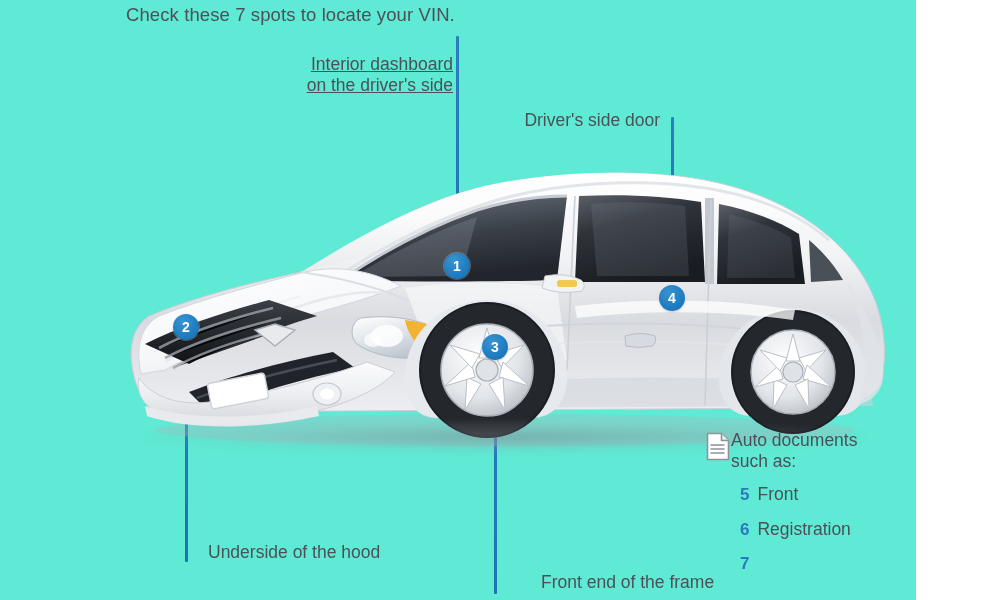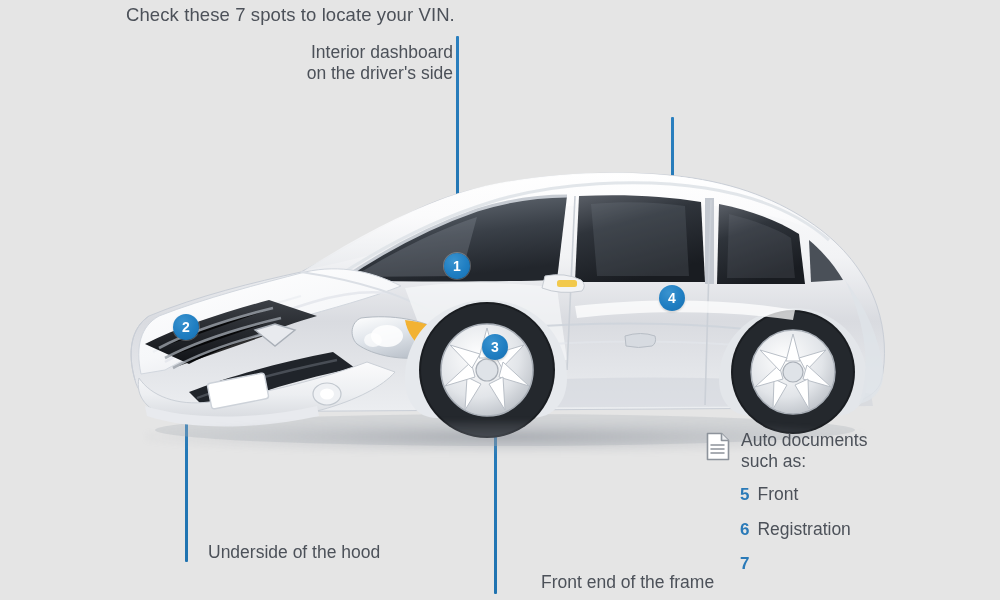--- a/index.html
+++ b/index.html
@@ -2,23 +2,23 @@
 <html><head>
 <meta charset="utf-8">
 <style>
   html, body {
     margin: 0;
     padding: 0;
     background: #ffffff;
   }
   #page {
     position: relative;
-    width: 1000px;
+    width: 916px;
     height: 600px;
-    background: #e5e5e5;
+    background: #5eead4;
     overflow: hidden;
     font-family: "Liberation Sans", sans-serif;
     color: #4a4f57;
   }
 
   
   .headline {
     position: absolute;
     left: 126px;
     top: 4px;
@@ -65,21 +65,21 @@
   
   .docs {
     position: absolute;
     left: 706px;
     top: 430px;
     width: 260px;
   }
   .docs-head {
     display: flex;
     align-items: flex-start;
-    gap: 11px;
+    gap: 1px;
   }
   .doc-icon { flex: 0 0 auto; margin-top: 2px; }
   .docs-title {
     font-size: 17.5px;
     line-height: 21px;
     color: #4c5159;
     white-space: pre-line;
   }
   .doc-list { margin-top: 12px; padding-left: 34px; }
   .doc-row {
@@ -114,24 +114,25 @@
     filter: blur(2px);
   }
 </style>
 </head>
 <body>
 
 <div id="page">
 
   <div class="headline">Check these 7 spots to locate your VIN.</div>
 
-  <div class="callout right" style="left:248px; top:42px; width:205px;">Interior dashboard
+  <div class="callout right" style="left:248px; top:54px; width:205px;text-decoration:underline;">Interior dashboard
 on the driver's side</div>
   <div class="leader" style="left:456px; top:36px; height:222px;"></div>
 
+  <div class="callout right" style="left:440px; top:110px; width:220px;">Driver's side door</div>
   <div class="leader" style="left:671px; top:117px; height:170px;"></div>
 
   <div class="callout" style="left:208px; top:542px; width:240px;">Underside of the hood</div>
   <div class="leader" style="left:185px; top:340px; height:222px;"></div>
 
   <div class="callout" style="left:505px; top:572px; width:250px;margin-left:36px;">Front end of the frame</div>
   <div class="leader" style="left:494px; top:360px; height:234px;"></div>
 
   <div class="car-wrap">
     <div class="car-shadow"></div>

